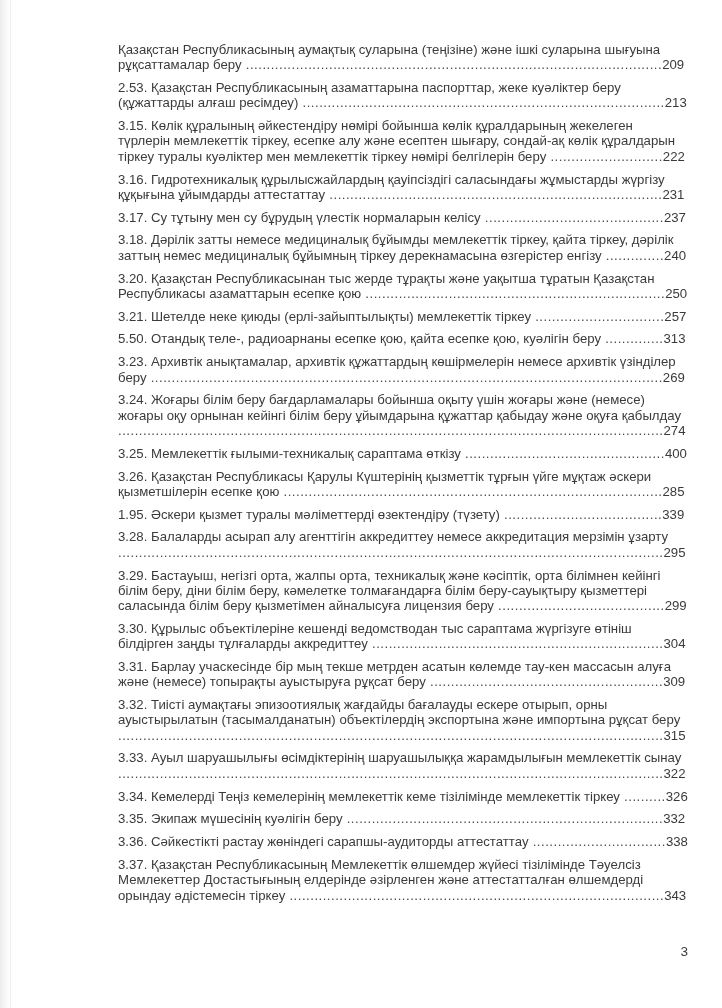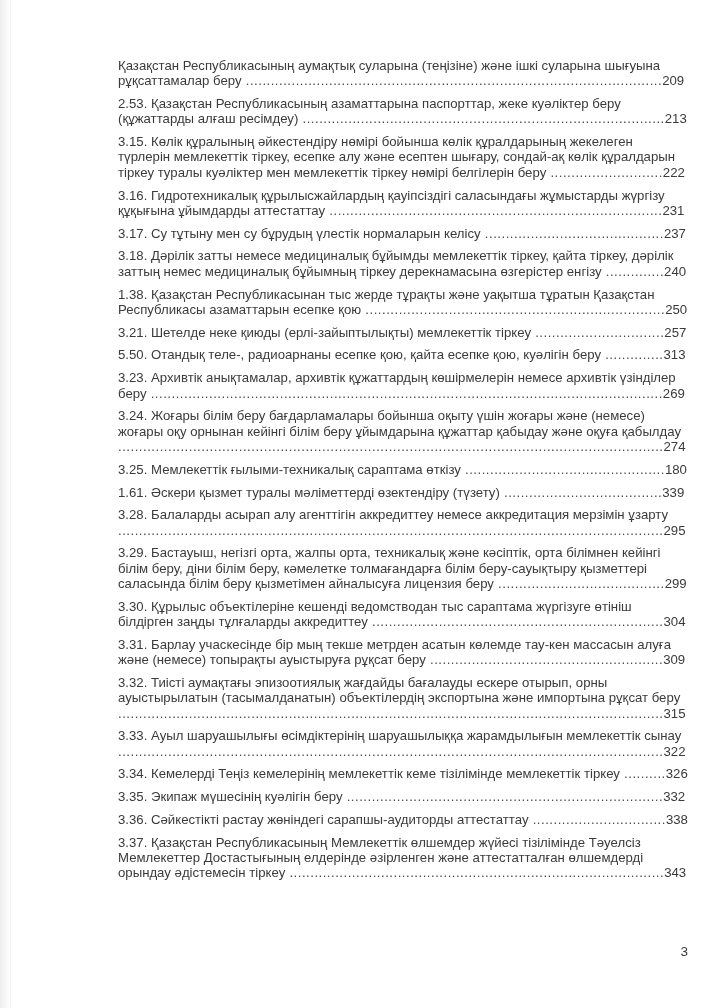--- a/index.html
+++ b/index.html
@@ -14,21 +14,21 @@
   .page-edge {
     position: absolute;
     left: 0; top: 0; bottom: 0;
     width: 10px;
     background: linear-gradient(90deg, #ededed 0%, #f7f7f7 55%, #ffffff 100%);
     border-right: 1px solid #f0f0f0;
   }
   .toc {
     position: absolute;
     left: 118px;
-    top: 58px;
+    top: 42px;
     width: 570px;
     color: #3b3b3b;
   }
   .entry {
     margin: 0 0 7.5px 0;
     font-size: 13.2px;
     line-height: 15.3px;
     color: #3b3b3b;
     text-align: left;
   }
@@ -60,34 +60,35 @@
 
   <p class="entry"><span class="txt">3.15. Көлік құралының әйкестендіру нөмірі бойынша көлік құралдарының жекелеген түрлерін мемлекеттік тіркеу, есепке алу және есептен шығару, сондай-ақ көлік құралдарын тіркеу туралы куәліктер мен мемлекеттік тіркеу нөмірі белгілерін беру</span><span class="leader"> ...........................</span><span class="pg">222</span></p>
 
   <p class="entry"><span class="txt">3.16. Гидротехникалық құрылысжайлардың қауіпсіздігі саласындағы жұмыстарды жүргізу құқығына ұйымдарды аттестаттау</span><span class="leader"> ................................................................................</span><span class="pg">231</span></p>
 
   <p class="entry"><span class="txt">3.17. Су тұтыну мен су бұрудың үлестік нормаларын келісу</span><span class="leader"> ...........................................</span><span class="pg">237</span></p>
 
   <p class="entry"><span class="txt">3.18. Дәрілік затты немесе медициналық бұйымды мемлекеттік тіркеу, қайта тіркеу, дәрілік заттың немес медициналық бұйымның тіркеу дерекнамасына өзгерістер енгізу</span><span class="leader"> ..............</span><span class="pg">240</span></p>
 
 
-  <p class="entry"><span class="txt">1.38. Қазақстан Республикасынан тыс жерде тұрақты және уақытша тұратын Қазақстан Республикасы азаматтарын есепке қою</span><span class="leader"> ........................................................................</span><span class="pg">250</span></p>
+  <p class="entry"><span class="txt">3.20. Қазақстан Республикасынан тыс жерде тұрақты және уақытша тұратын Қазақстан Республикасы азаматтарын есепке қою</span><span class="leader"> ........................................................................</span><span class="pg">250</span></p>
 
   <p class="entry"><span class="txt">3.21. Шетелде неке қиюды (ерлі-зайыптылықты) мемлекеттік тіркеу</span><span class="leader"> ...............................</span><span class="pg">257</span></p>
 
   <p class="entry"><span class="txt">5.50. Отандық теле-, радиоарнаны есепке қою, қайта есепке қою, куәлігін беру</span><span class="leader"> ..............</span><span class="pg">313</span></p>
 
   <p class="entry"><span class="txt">3.23. Архивтік анықтамалар, архивтік құжаттардың көшірмелерін немесе архивтік үзінділер беру</span><span class="leader"> ...........................................................................................................................</span><span class="pg">269</span></p>
 
   <p class="entry"><span class="txt">3.24. Жоғары білім беру бағдарламалары бойынша оқыту үшін жоғары және (немесе) жоғары оқу орнынан кейінгі білім беру ұйымдарына құжаттар қабыдау және оқуға қабылдау</span><span class="leader"> ...................................................................................................................................</span><span class="pg">274</span></p>
 
-  <p class="entry"><span class="txt">3.25. Мемлекеттік ғылыми-техникалық сараптама өткізу</span><span class="leader"> ................................................</span><span class="pg">180</span></p>
+  <p class="entry"><span class="txt">3.25. Мемлекеттік ғылыми-техникалық сараптама өткізу</span><span class="leader"> ................................................</span><span class="pg">400</span></p>
 
+  <p class="entry"><span class="txt">3.26. Қазақстан Республикасы Қарулы Күштерінің қызметтік тұрғын үйге мұқтаж әскери қызметшілерін есепке қою</span><span class="leader"> ...........................................................................................</span><span class="pg">285</span></p>
 
-  <p class="entry"><span class="txt">1.61. Әскери қызмет туралы мәліметтерді өзектендіру (түзету)</span><span class="leader"> ......................................</span><span class="pg">339</span></p>
+  <p class="entry"><span class="txt">1.95. Әскери қызмет туралы мәліметтерді өзектендіру (түзету)</span><span class="leader"> ......................................</span><span class="pg">339</span></p>
 
   <p class="entry"><span class="txt">3.28. Балаларды асырап алу агенттігін аккредиттеу немесе аккредитация мерзімін ұзарту</span><span class="leader"> ...................................................................................................................................</span><span class="pg">295</span></p>
 
   <p class="entry"><span class="txt">3.29. Бастауыш, негізгі орта, жалпы орта, техникалық және кәсіптік, орта білімнен кейінгі білім беру, діни білім беру, кәмелетке толмағандарға білім беру-сауықтыру қызметтері саласында білім беру қызметімен айналысуға лицензия беру</span><span class="leader"> ........................................</span><span class="pg">299</span></p>
 
   <p class="entry"><span class="txt">3.30. Құрылыс объектілеріне кешенді ведомстводан тыс сараптама жүргізуге өтініш білдірген заңды тұлғаларды аккредиттеу</span><span class="leader"> ......................................................................</span><span class="pg">304</span></p>
 
   <p class="entry"><span class="txt">3.31. Барлау учаскесінде бір мың текше метрден асатын көлемде тау-кен массасын алуға және (немесе) топырақты ауыстыруға рұқсат беру</span><span class="leader"> ........................................................</span><span class="pg">309</span></p>
 
   <p class="entry"><span class="txt">3.32. Тиісті аумақтағы эпизоотиялық жағдайды бағалауды ескере отырып, орны ауыстырылатын (тасымалданатын) объектілердің экспортына және импортына рұқсат беру</span><span class="leader"> ...................................................................................................................................</span><span class="pg">315</span></p>

